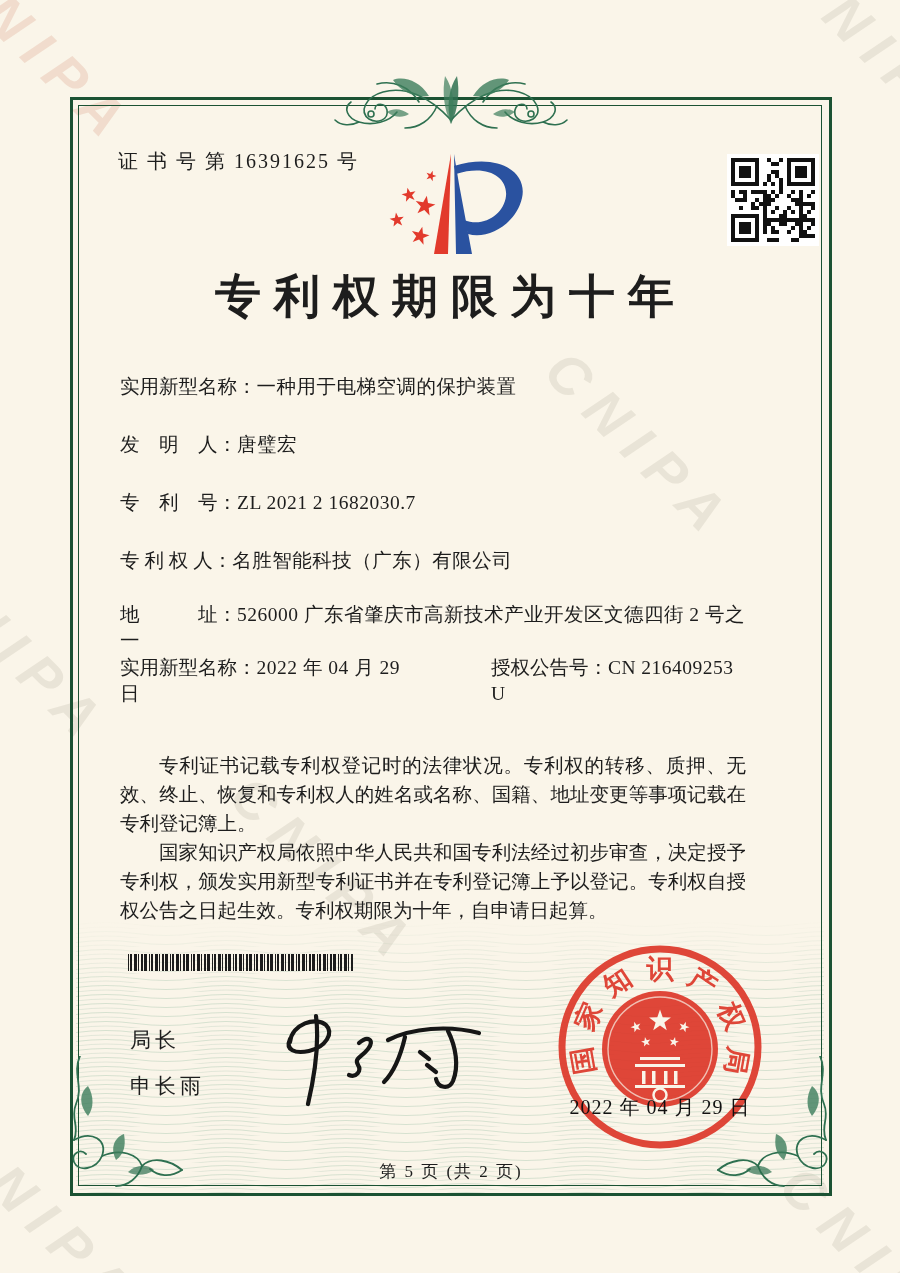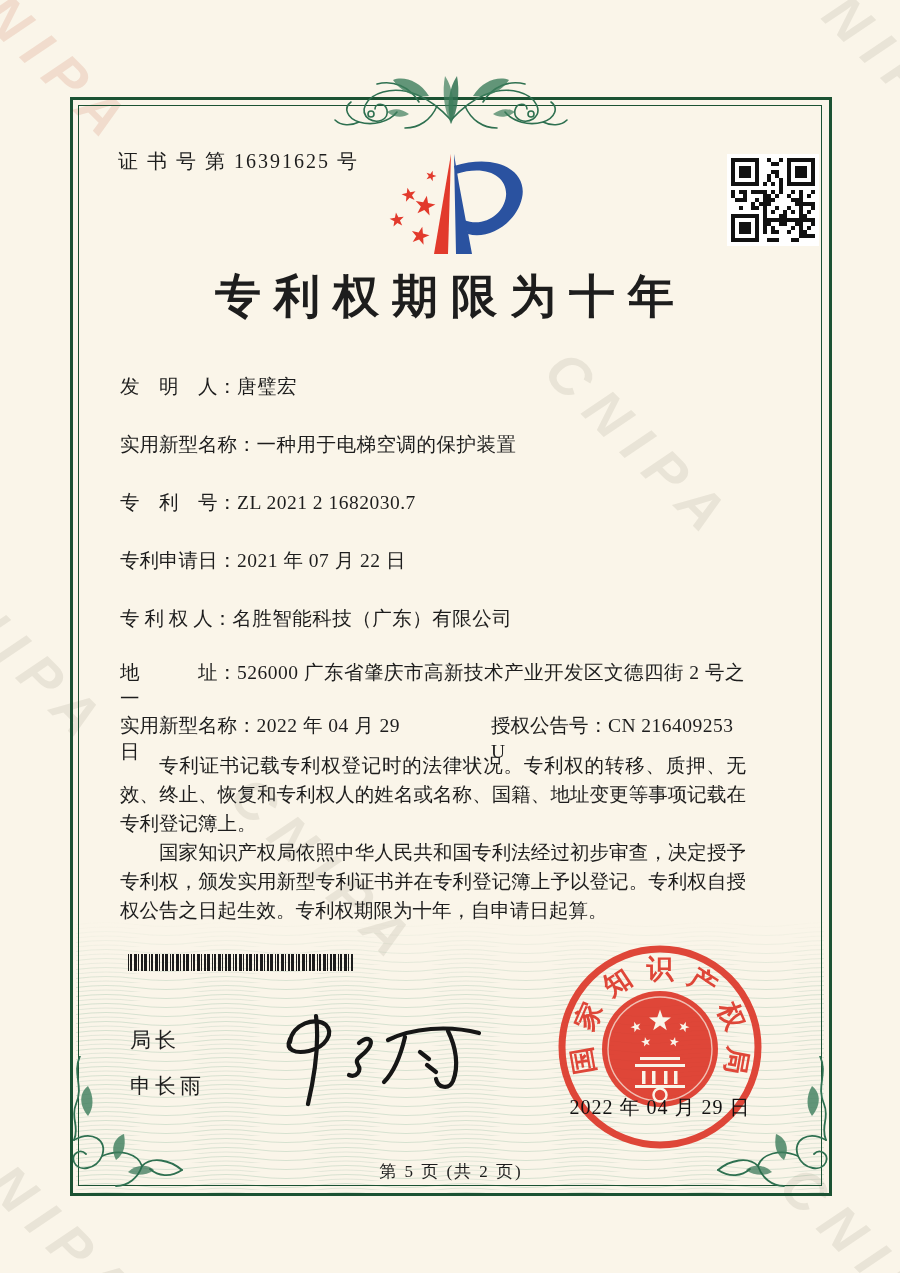--- a/index.html
+++ b/index.html
@@ -298,30 +298,27 @@
         <rect x="48" y="84" width="4" height="4" fill="#111"></rect>
         <rect x="64" y="84" width="4" height="4" fill="#111"></rect>
         <rect x="68" y="84" width="4" height="4" fill="#111"></rect>
       </svg>
   </div>
 
   <div class="title">专利权期限为十年</div>
 
   <div class="fields">
     <div class="frow">
+      <span class="lab">实用新型名称：</span><span class="val">一种用于电梯空调的保护装置</span>
+    </div>
+    <div class="frow">
       <span class="lab">发　明　人：</span><span class="val">唐璧宏</span>
-    </div>
-    <div class="frow">
-      <span class="lab">实用新型名称：</span><span class="val">一种用于电梯空调的保护装置</span>
     </div>
     <div class="frow">
       <span class="lab">专　利　号：</span><span class="val">ZL 2021 2 1682030.7</span>
-    </div>
-    <div class="frow">
-      <span class="lab">专利申请日：</span><span class="val">2021 年 07 月 22 日</span>
     </div>
     <div class="frow tight">
       <span class="lab">专 利 权 人：</span><span class="val">名胜智能科技（广东）有限公司</span>
     </div>
     <div class="frow addr">
       <span class="lab">地　　　址：</span><span class="val">526000 广东省肇庆市高新技术产业开发区文德四街 2 号之一</span>
     </div>
     <div class="frow grant-row">
       <span>
         <span class="lab">实用新型名称：</span><span class="val">2022 年 04 月 29 日</span>

